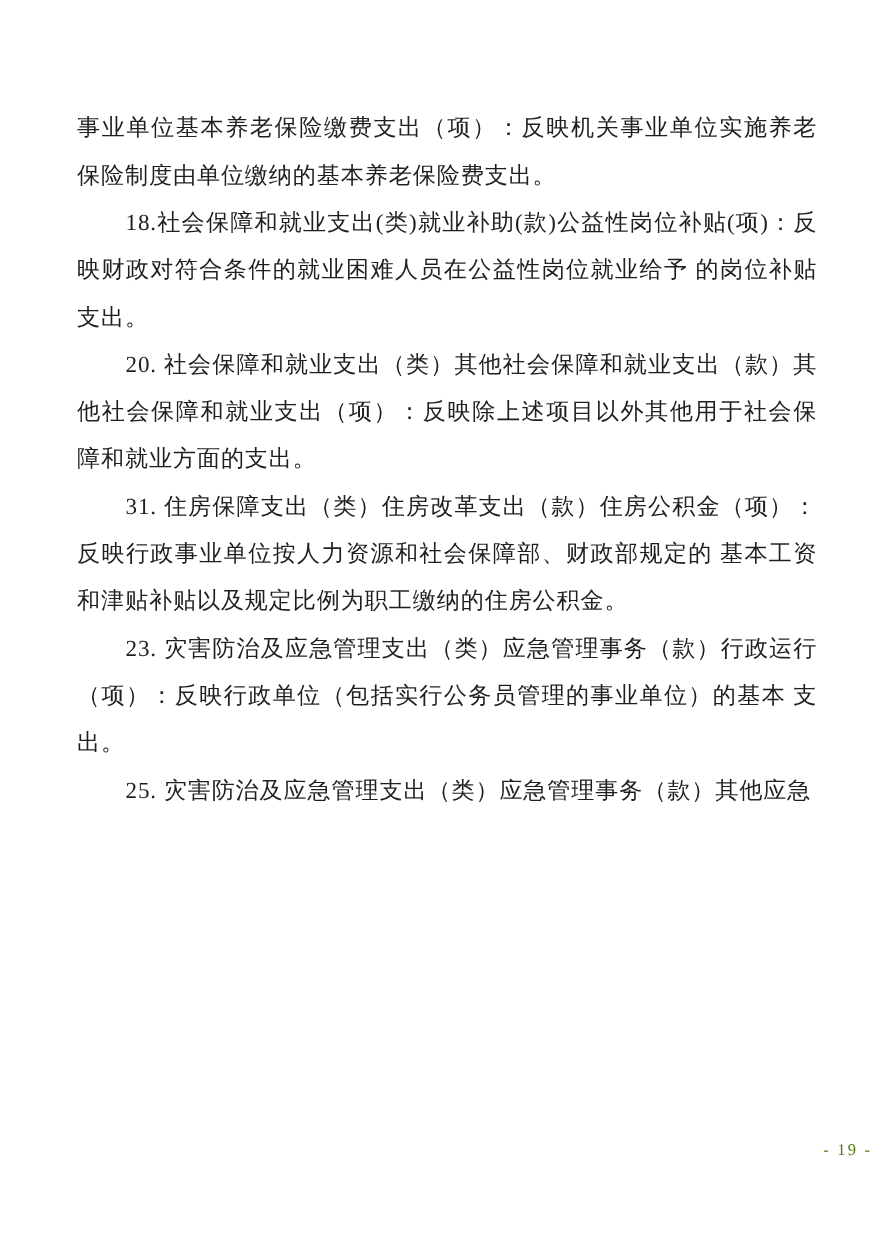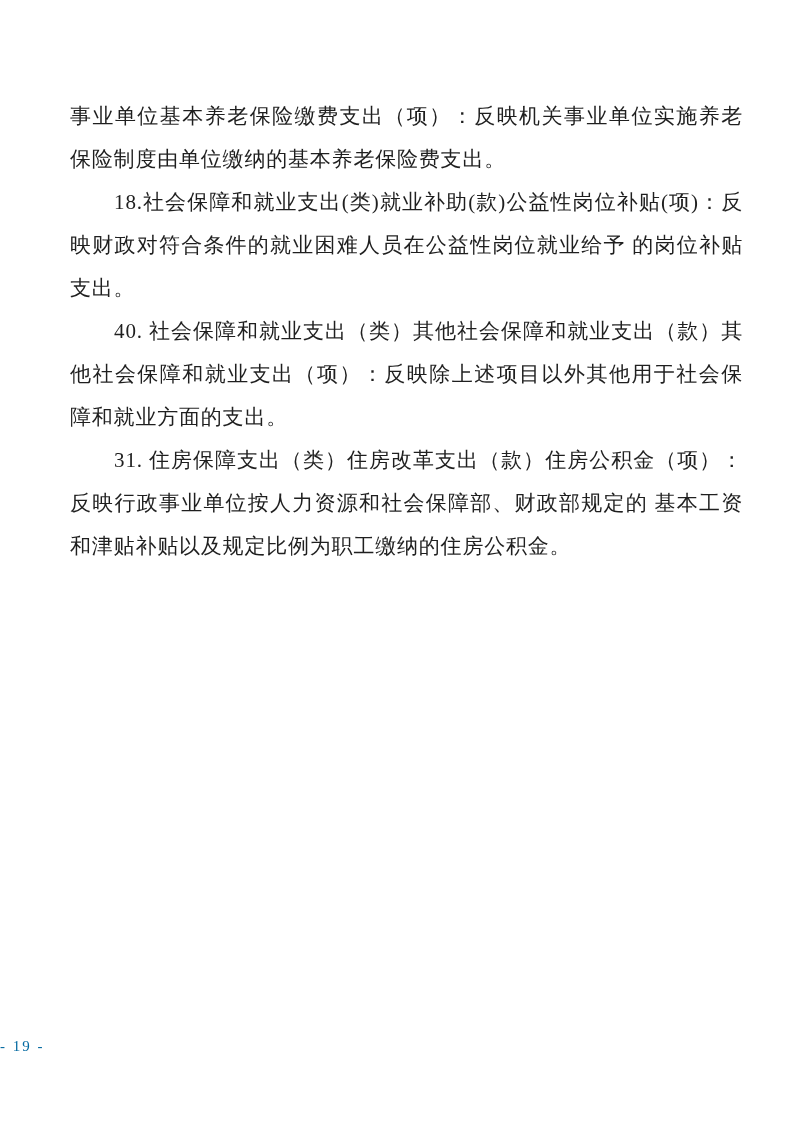--- a/index.html
+++ b/index.html
@@ -31,30 +31,32 @@
     color: #1f1f1f;
   }
   .para.ind {
     text-indent: 2.1em;
   }
   .footer {
     position: absolute;
     left: 0;
     top: 1038px;
     width: 100%;
-    text-align: left;
+    text-align: right;
     font-size: 15px;
     letter-spacing: 2px;
-    color: #0369a1;
+    color: #4d7c0f;
   }
 </style>
 </head>
 <body>
 
 <div class="page">
   <div class="content">
       <p class="para">事业单位基本养老保险缴费支出（项）：反映机关事业单位实施养老保险制度由单位缴纳的基本养老保险费支出。</p>
       <p class="para ind">18.社会保障和就业支出(类)就业补助(款)公益性岗位补贴(项)：反映财政对符合条件的就业困难人员在公益性岗位就业给予 的岗位补贴支出。</p>
-      <p class="para ind">40. 社会保障和就业支出（类）其他社会保障和就业支出（款）其他社会保障和就业支出（项）：反映除上述项目以外其他用于社会保障和就业方面的支出。</p>
+      <p class="para ind">20. 社会保障和就业支出（类）其他社会保障和就业支出（款）其他社会保障和就业支出（项）：反映除上述项目以外其他用于社会保障和就业方面的支出。</p>
       <p class="para ind">31. 住房保障支出（类）住房改革支出（款）住房公积金（项）：反映行政事业单位按人力资源和社会保障部、财政部规定的 基本工资和津贴补贴以及规定比例为职工缴纳的住房公积金。</p>
+      <p class="para ind">23. 灾害防治及应急管理支出（类）应急管理事务（款）行政运行（项）：反映行政单位（包括实行公务员管理的事业单位）的基本 支出。</p>
+      <p class="para ind">25. 灾害防治及应急管理支出（类）应急管理事务（款）其他应急</p>
     </div>
   <div class="footer">- 19 -</div>
 </div>
 
 </body></html>

